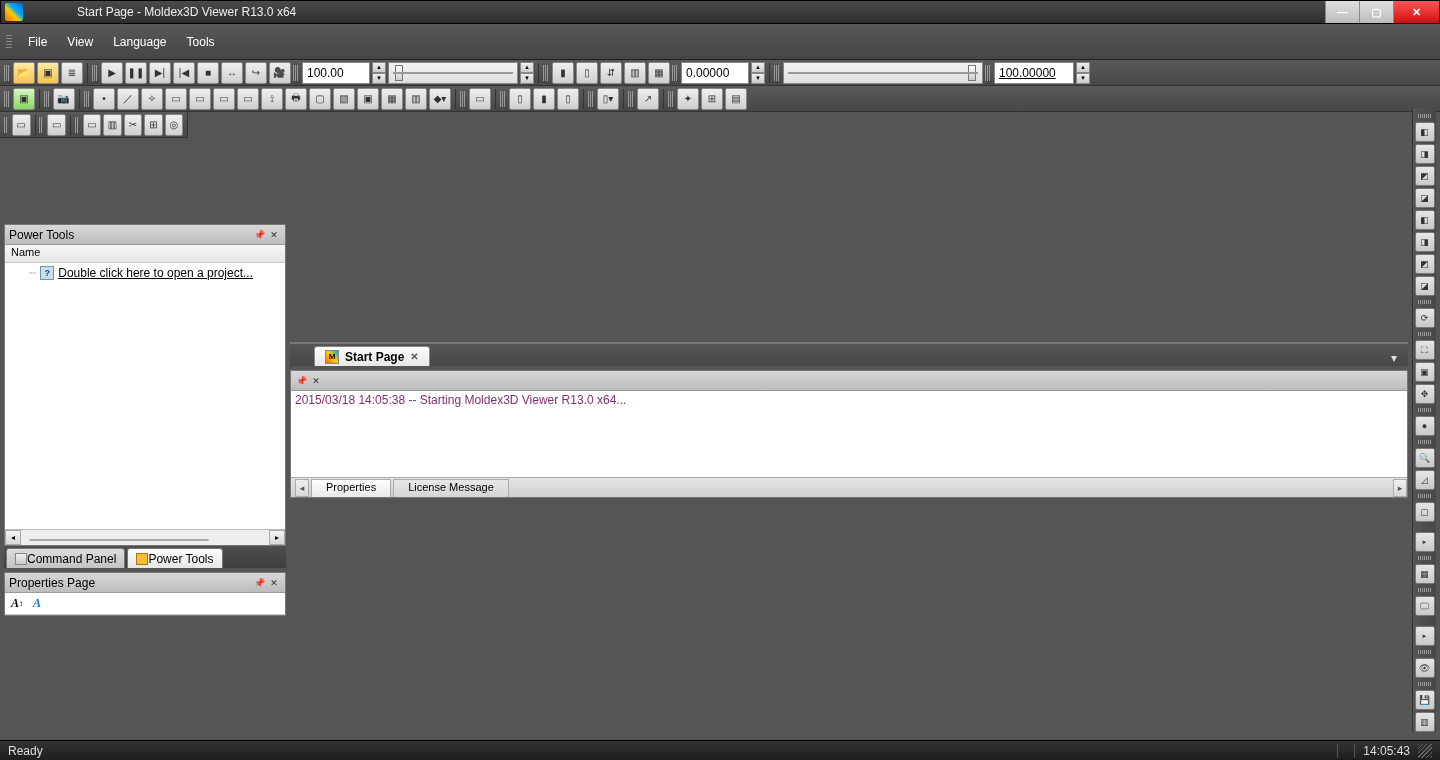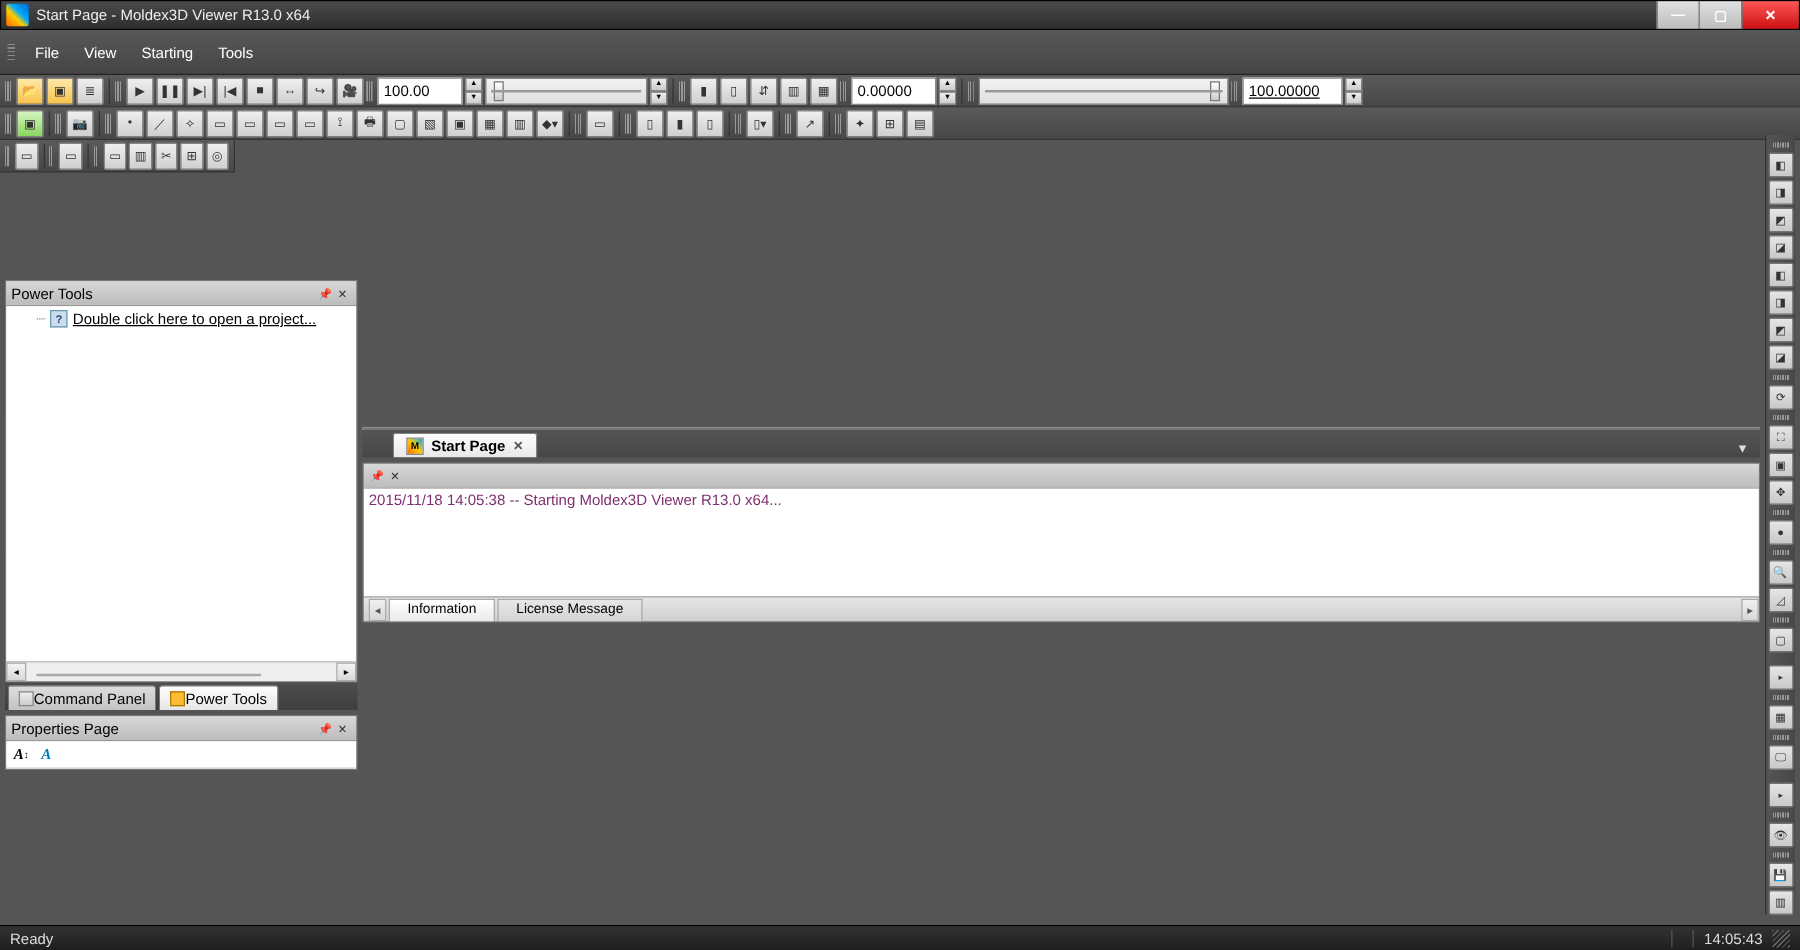--- a/index.html
+++ b/index.html
@@ -1,19 +1,19 @@
 <!DOCTYPE html>
 <html><head>
 <meta charset="utf-8">
 <style>
 * { margin:0; padding:0; box-sizing:border-box; font-family: "Segoe UI", Tahoma, sans-serif; font-size:12px; }
 html, body { height:100%; background:#555; overflow:hidden; }
 
 
-.titlebar { height:24px; background:linear-gradient(#4a4a4a,#2e2e2e); display:flex; align-items:center; color:#fff; border:1px solid #000; }
+.titlebar { height:24px; background:linear-gradient(#4a4a4a,#2e2e2e); display:flex; align-items:center; color:#fff; border:1px solid #000;gap:48px; }
 .titlebar .logo { width:18px;height:18px;margin:0 4px;background:linear-gradient(45deg,#f60,#fc0 40%,#0af 60%,#06c);border-radius:2px; }
 .titlebar .title { flex:1; font-size:12px; padding-left:2px; color:#eee; }
 .winbtns { display:flex; height:100%; }
 .winbtn { width:34px; display:flex;align-items:center;justify-content:center; background:linear-gradient(#e0e0e0,#bcbcbc); border-left:1px solid #888; }
 .winbtn.close { background:linear-gradient(#f55,#c11); color:#fff; width:46px; }
 .winbtn span { font-size:11px; font-weight:bold; }
 
 
 .menubar { height:36px; background:linear-gradient(#585858,#454545); display:flex;align-items:center; color:#fff; padding-left:6px; border-bottom:1px solid #222; }
 .menubar .grip { width:6px;height:14px;background:repeating-linear-gradient(#888,#888 1px,transparent 1px,transparent 3px); margin-right:6px; }
@@ -111,21 +111,21 @@
     <div class="winbtn close">
         <span>✕</span>
       </div>
   </div>
 </div>
 
 <div class="menubar">
   <div class="grip"></div>
   <div class="mitem">File</div>
   <div class="mitem">View</div>
-  <div class="mitem">Starting</div>
+  <div class="mitem">Language</div>
   <div class="mitem">Tools</div>
 </div>
 
 <div class="tbrow">
   <div class="grip2"></div>
   <div class="tbtn" style="background:linear-gradient(#ffe9a8,#f7c24b)">📂</div>
   <div class="tbtn" style="background:linear-gradient(#ffe9a8,#f7c24b)">▣</div>
   <div class="tbtn">≣</div>
   <div class="tsep"></div>
   <div class="grip2"></div>
@@ -238,20 +238,21 @@
 <div class="appbody">
 
   <div class="leftcol">
     <div class="panel powertools">
       <div class="phead">
         <div class="ptitle">Power Tools</div>
         <div class="pbtn">📌</div>
         <div class="pbtn">✕</div>
       </div>
       <div class="pbody">
+        <div class="treehd">Name</div>
         <div class="treerow">
           <span style="color:#999;">┈</span>
           <div class="ql">?</div>
           <a>Double click here to open a project...</a>
         </div>
       </div>
       <div class="hscroll">
         <div class="ar">◂</div>
         <div class="tr">
             <div class="th"></div>
@@ -294,25 +295,25 @@
       </div>
       <div class="drop">▾</div>
     </div>
 
     <div class="panel msgwin">
       <div class="phead">
         <div class="pbtn">📌</div>
         <div class="pbtn">✕</div>
       </div>
       <div class="pbody">
-        <div>2015/11/18 14:05:38 -- Starting Moldex3D Viewer R13.0  x64...</div>
+        <div>2015/03/18 14:05:38 -- Starting Moldex3D Viewer R13.0  x64...</div>
       </div>
       <div class="msgtabs">
         <div class="ar">◂</div>
-        <div class="mtab">Information</div>
+        <div class="mtab">Properties</div>
         <div class="mtab inactive">License Message</div>
         <div class="sp"></div>
         <div class="ar">▸</div>
       </div>
     </div>
   </div>
 
   <div class="rightcol">
     <div class="rgrip"></div>
     <div class="rbtn">◧</div>

